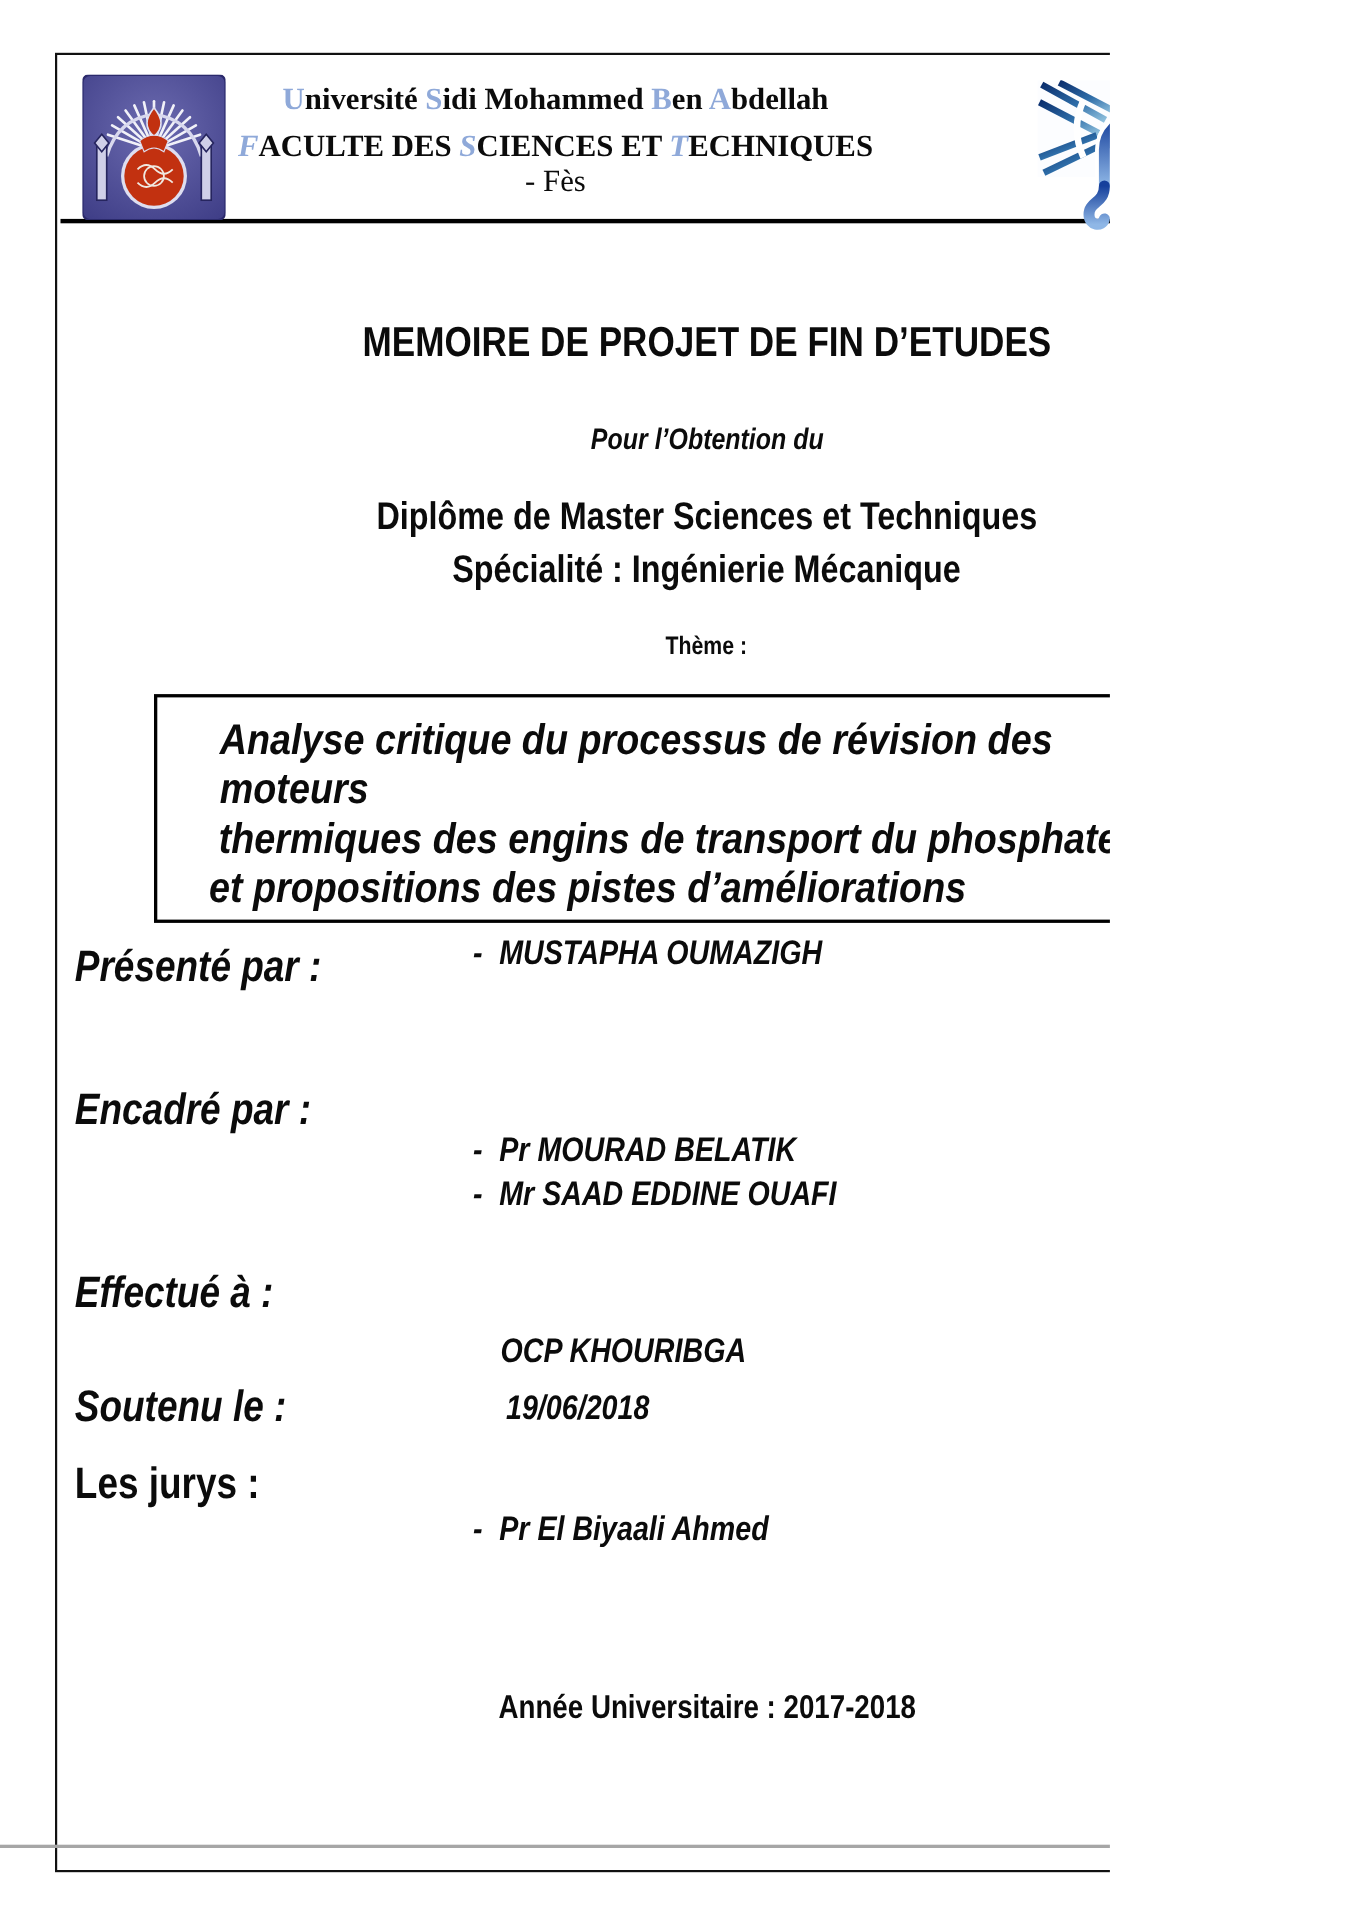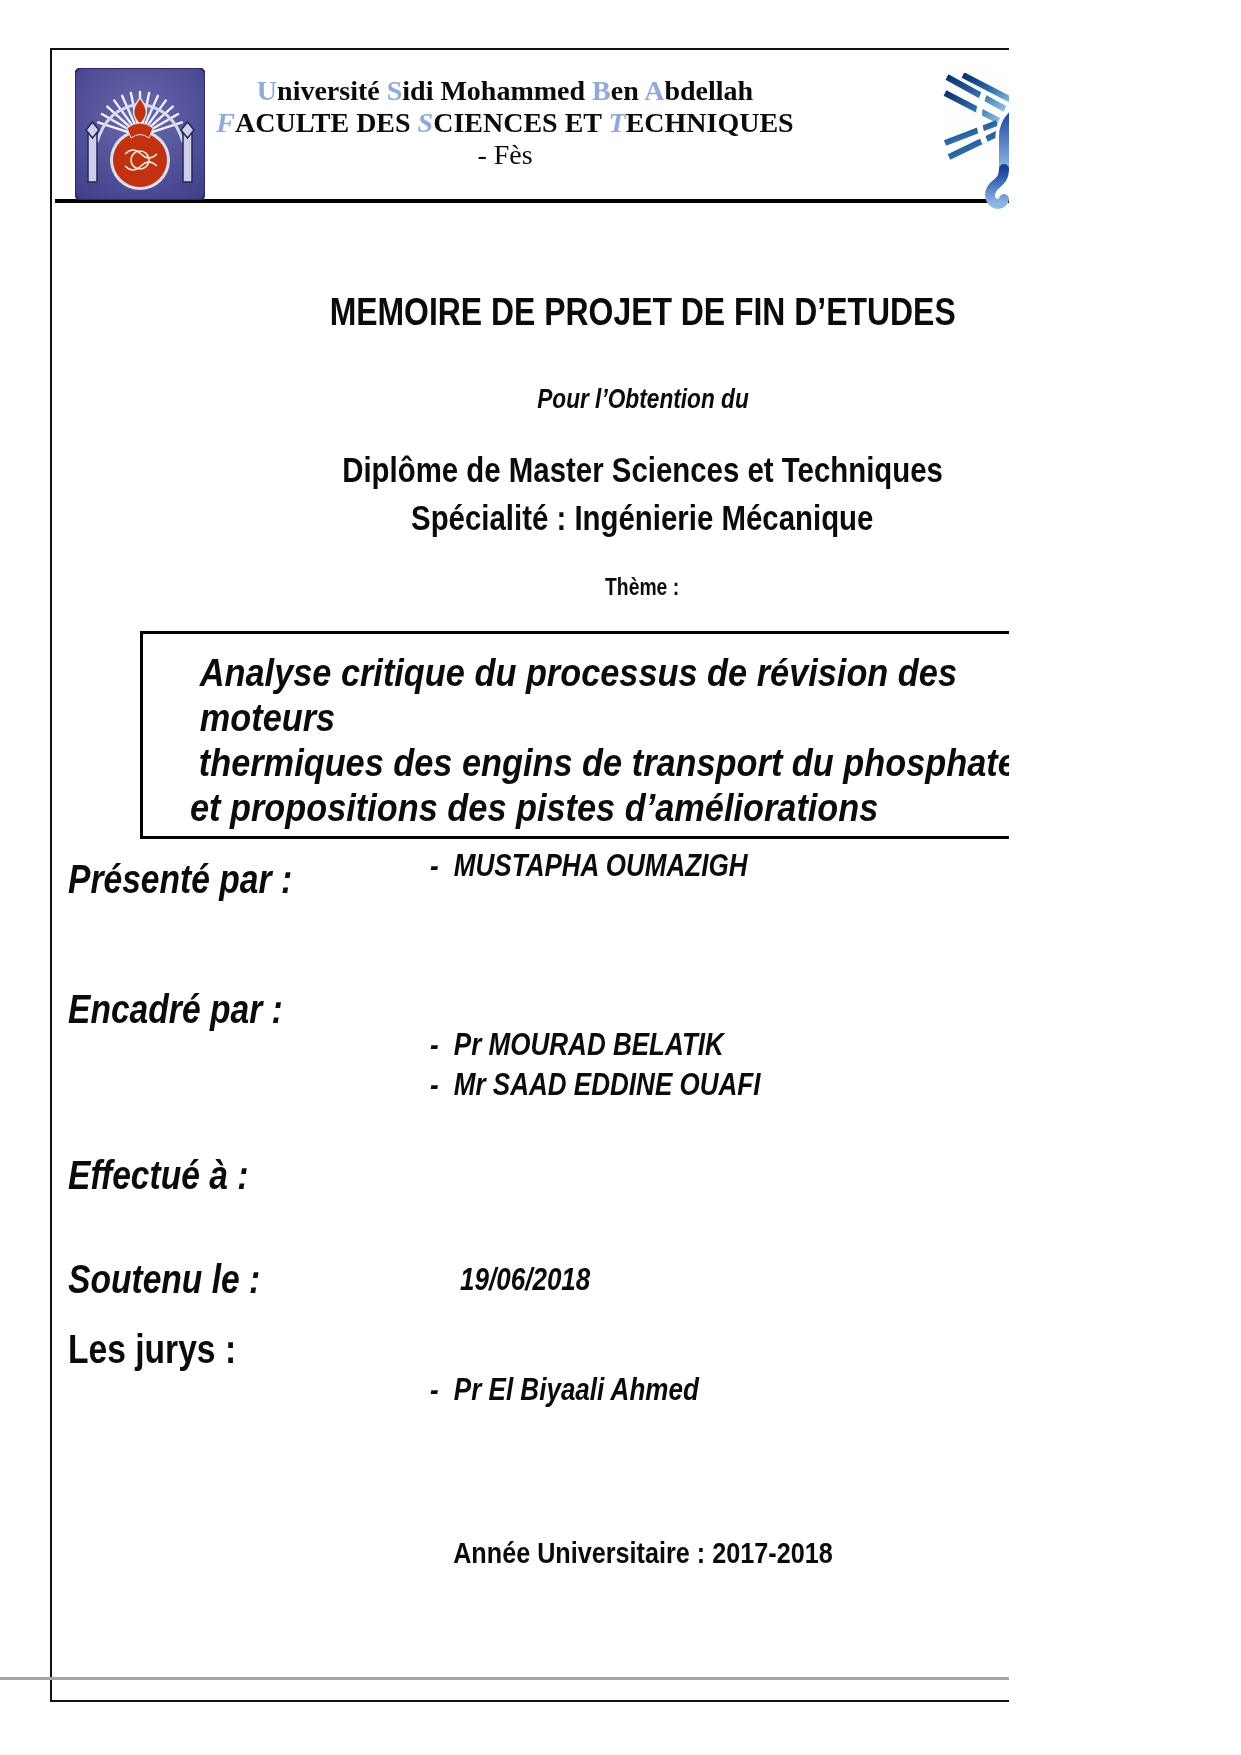--- a/index.html
+++ b/index.html
@@ -5,21 +5,21 @@
   html,body{margin:0;padding:0;background:#ffffff;}
   #sheet{position:relative;width:1009px;height:1755px;background:#ffffff;overflow:hidden;
          font-family:"Liberation Sans",sans-serif;color:#0b0b0b;}
   
   .page-border{position:absolute;left:50px;top:48px;width:1137px;height:1650px;
                border:2px solid #111;}
   
   .hdr-rule{position:absolute;left:55px;top:199px;width:977px;height:4px;background:#000;z-index:1;}
   .hdr-text{position:absolute;left:215px;top:75px;width:580px;text-align:center;z-index:2;
             font-family:"Liberation Serif",serif;font-weight:bold;font-size:28px;line-height:32px;}
-  .hdr-line2{}
+  .hdr-line2{margin-top:11px;}
   .acc{color:var(--accent-color,#8fa9d9);}
   .acc-i{color:var(--accent-color,#8fa9d9);font-style:italic;}
   .hdr-suffix{font-weight:400;}
   .logo{position:absolute;z-index:2;}
   
   .cx{display:inline-block;transform:scaleX(.84);}
   .cx-l{display:inline-block;transform:scaleX(.84);transform-origin:0 50%;}
   .cx-t{display:inline-block;transform:scaleX(.88);}
   .center-line{position:absolute;left:50px;width:1141px;text-align:center;margin-left:22px;}
   
@@ -197,20 +197,23 @@
   <div class="fitem" style="top:1027px;">
     <span class="cx-l"><span>-</span><span class="item-text">Pr MOURAD BELATIK</span></span>
   </div>
   <div class="fitem" style="top:1067px;">
     <span class="cx-l"><span>-</span><span class="item-text">Mr SAAD EDDINE OUAFI</span></span>
   </div>
 
   <div class="flabel" style="top:1158px;">
     <span class="cx-l">Effectué à :</span>
   </div>
+  <div class="fvalue" style="top:1210px;">
+    <span class="cx-l">OCP KHOURIBGA</span>
+  </div>
 
   <div class="flabel" style="top:1262px;">
     <span class="cx-l">Soutenu le :</span>
   </div>
   <div class="fvalue" style="top:1262px;left:460px;">
     <span class="cx-l">19/06/2018</span>
   </div>
 
   <div class="flabel flabel-up" style="top:1332px;">
     <span class="cx-l">Les jurys :</span>

